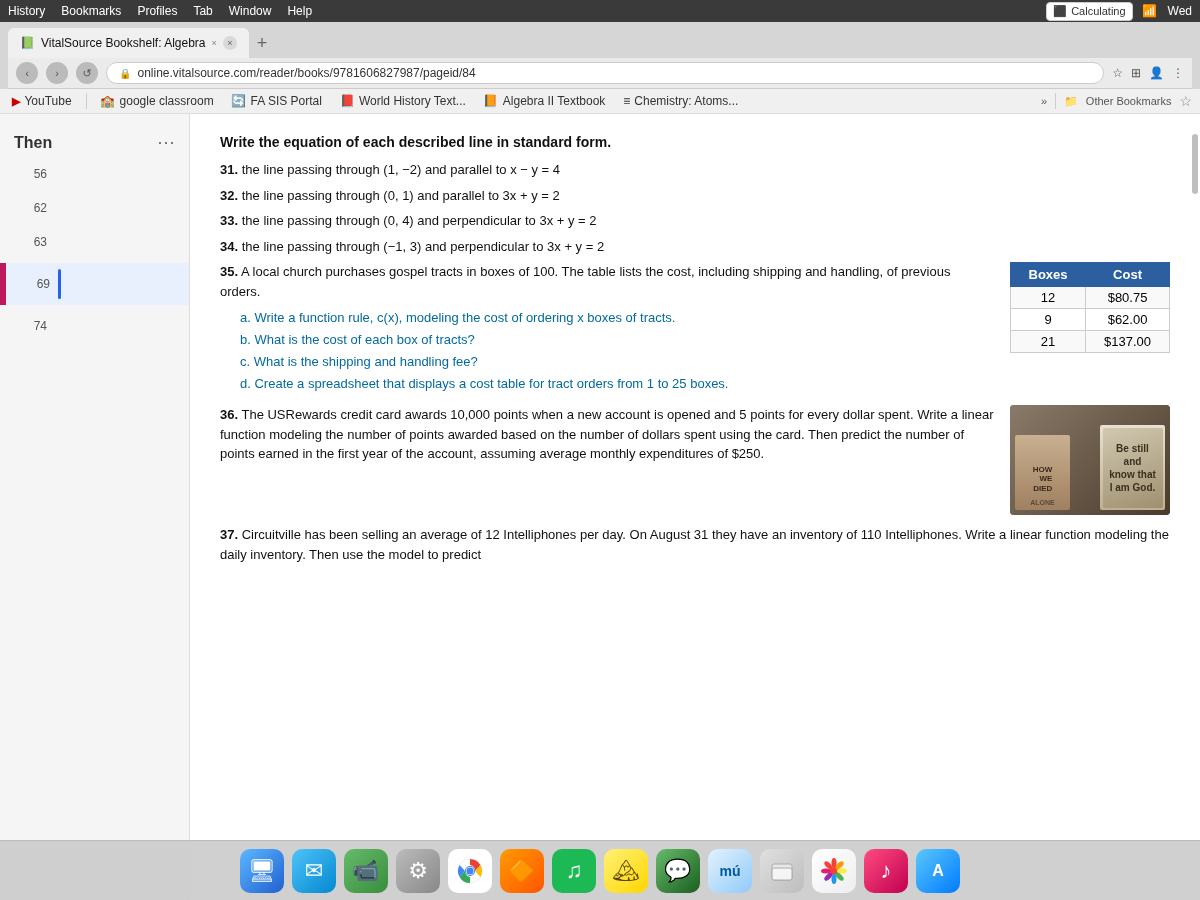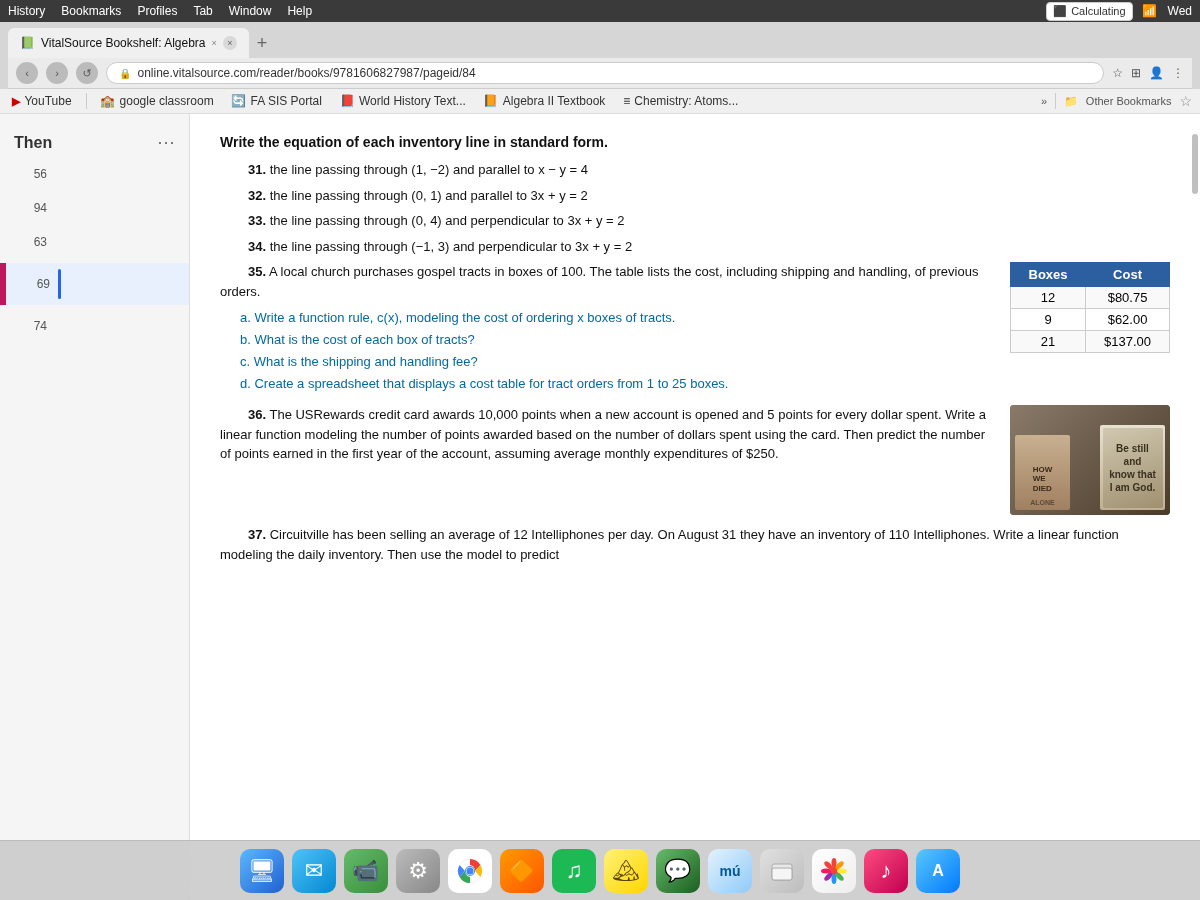--- a/index.html
+++ b/index.html
@@ -192,21 +192,20 @@
 
     .problem {
       font-size: 13px;
       color: #111;
       margin-bottom: 6px;
       line-height: 1.5;
     }
 
     .problem-number {
       font-weight: bold;
-      margin-left: 28px;
     }
 
     .cost-table {
       border-collapse: collapse;
       font-size: 13px;
       align-self: flex-start;
       min-width: 160px;
     }
     .cost-table th {
       background: #2c5fa0;
@@ -428,41 +427,41 @@
     <div class="sidebar-header">
       <span style="font-size:16px;font-weight:600;color:#333;">Then</span>
       <span class="sidebar-dots">···</span>
     </div>
     <div class="sidebar-page-list">
       <div class="sidebar-page-item">
         <span class="sidebar-page-num">56</span>
       </div>
       <div style="height:8px;"></div>
       <div class="sidebar-page-item">
-        <span class="sidebar-page-num">94</span>
+        <span class="sidebar-page-num">62</span>
       </div>
       <div style="height:8px;"></div>
       <div class="sidebar-page-item">
         <span class="sidebar-page-num">63</span>
       </div>
       <div style="height:8px;"></div>
       <div class="sidebar-page-item active-page">
         <span class="sidebar-page-num">69</span>
         <span style="width:3px;height:30px;background:#2563eb;border-radius:2px;"></span>
       </div>
       <div style="height:8px;"></div>
       <div class="sidebar-page-item">
         <span class="sidebar-page-num">74</span>
       </div>
     </div>
   </div>
 
   <div class="content-area" style="position:relative;">
 
-    <div class="section-title">Write the equation of each inventory line in standard form.</div>
+    <div class="section-title">Write the equation of each described line in standard form.</div>
 
     <div class="problem">
       <span class="problem-number">31.</span>
       <span>the line passing through (1, −2) and parallel to x − y = 4</span>
     </div>
     <div class="problem">
       <span class="problem-number">32.</span>
       <span>the line passing through (0, 1) and parallel to 3x + y = 2</span>
     </div>
     <div class="problem">
@@ -517,21 +516,21 @@
       <div style="flex:1;">
         <div class="problem">
           <span class="problem-number">36.</span>
           <span>The USRewards credit card awards 10,000 points when a new account is opened and 5 points for every dollar spent. Write a linear function modeling the number of points awarded based on the number of dollars spent using the card. Then predict the number of points earned in the first year of the account, assuming average monthly expenditures of $250.</span>
         </div>
       </div>
 
       <div class="book-covers">
         <div class="book-cover-bg"></div>
         <div class="book-cover-alone">
-          <span style="font-size:8px;color:#3a2a1a;font-weight:bold;text-align:left;line-height:1.2;">HOW<br>WE<br>DIED</span>
+          <span style="font-size:8px;color:#3a2a1a;font-weight:bold;text-align:right;line-height:1.2;">HOW<br>WE<br>DIED</span>
           <span style="font-size:7px;color:#5a4a3a;margin-top:6px;font-weight:bold;">ALONE</span>
         </div>
         <div class="book-cover-2">
           <div style="background:linear-gradient(160deg,#d0c8b0,#a09070);width:60px;height:80px;border-radius:2px;display:flex;flex-direction:column;align-items:center;justify-content:center;font-size:7px;color:#3a3020;text-align:center;padding:4px;">
             <span style="font-size:10px;font-weight:bold;line-height:1.3;">Be still and<br>know that<br>I am God.</span>
           </div>
         </div>
       </div>
     </div>
 

